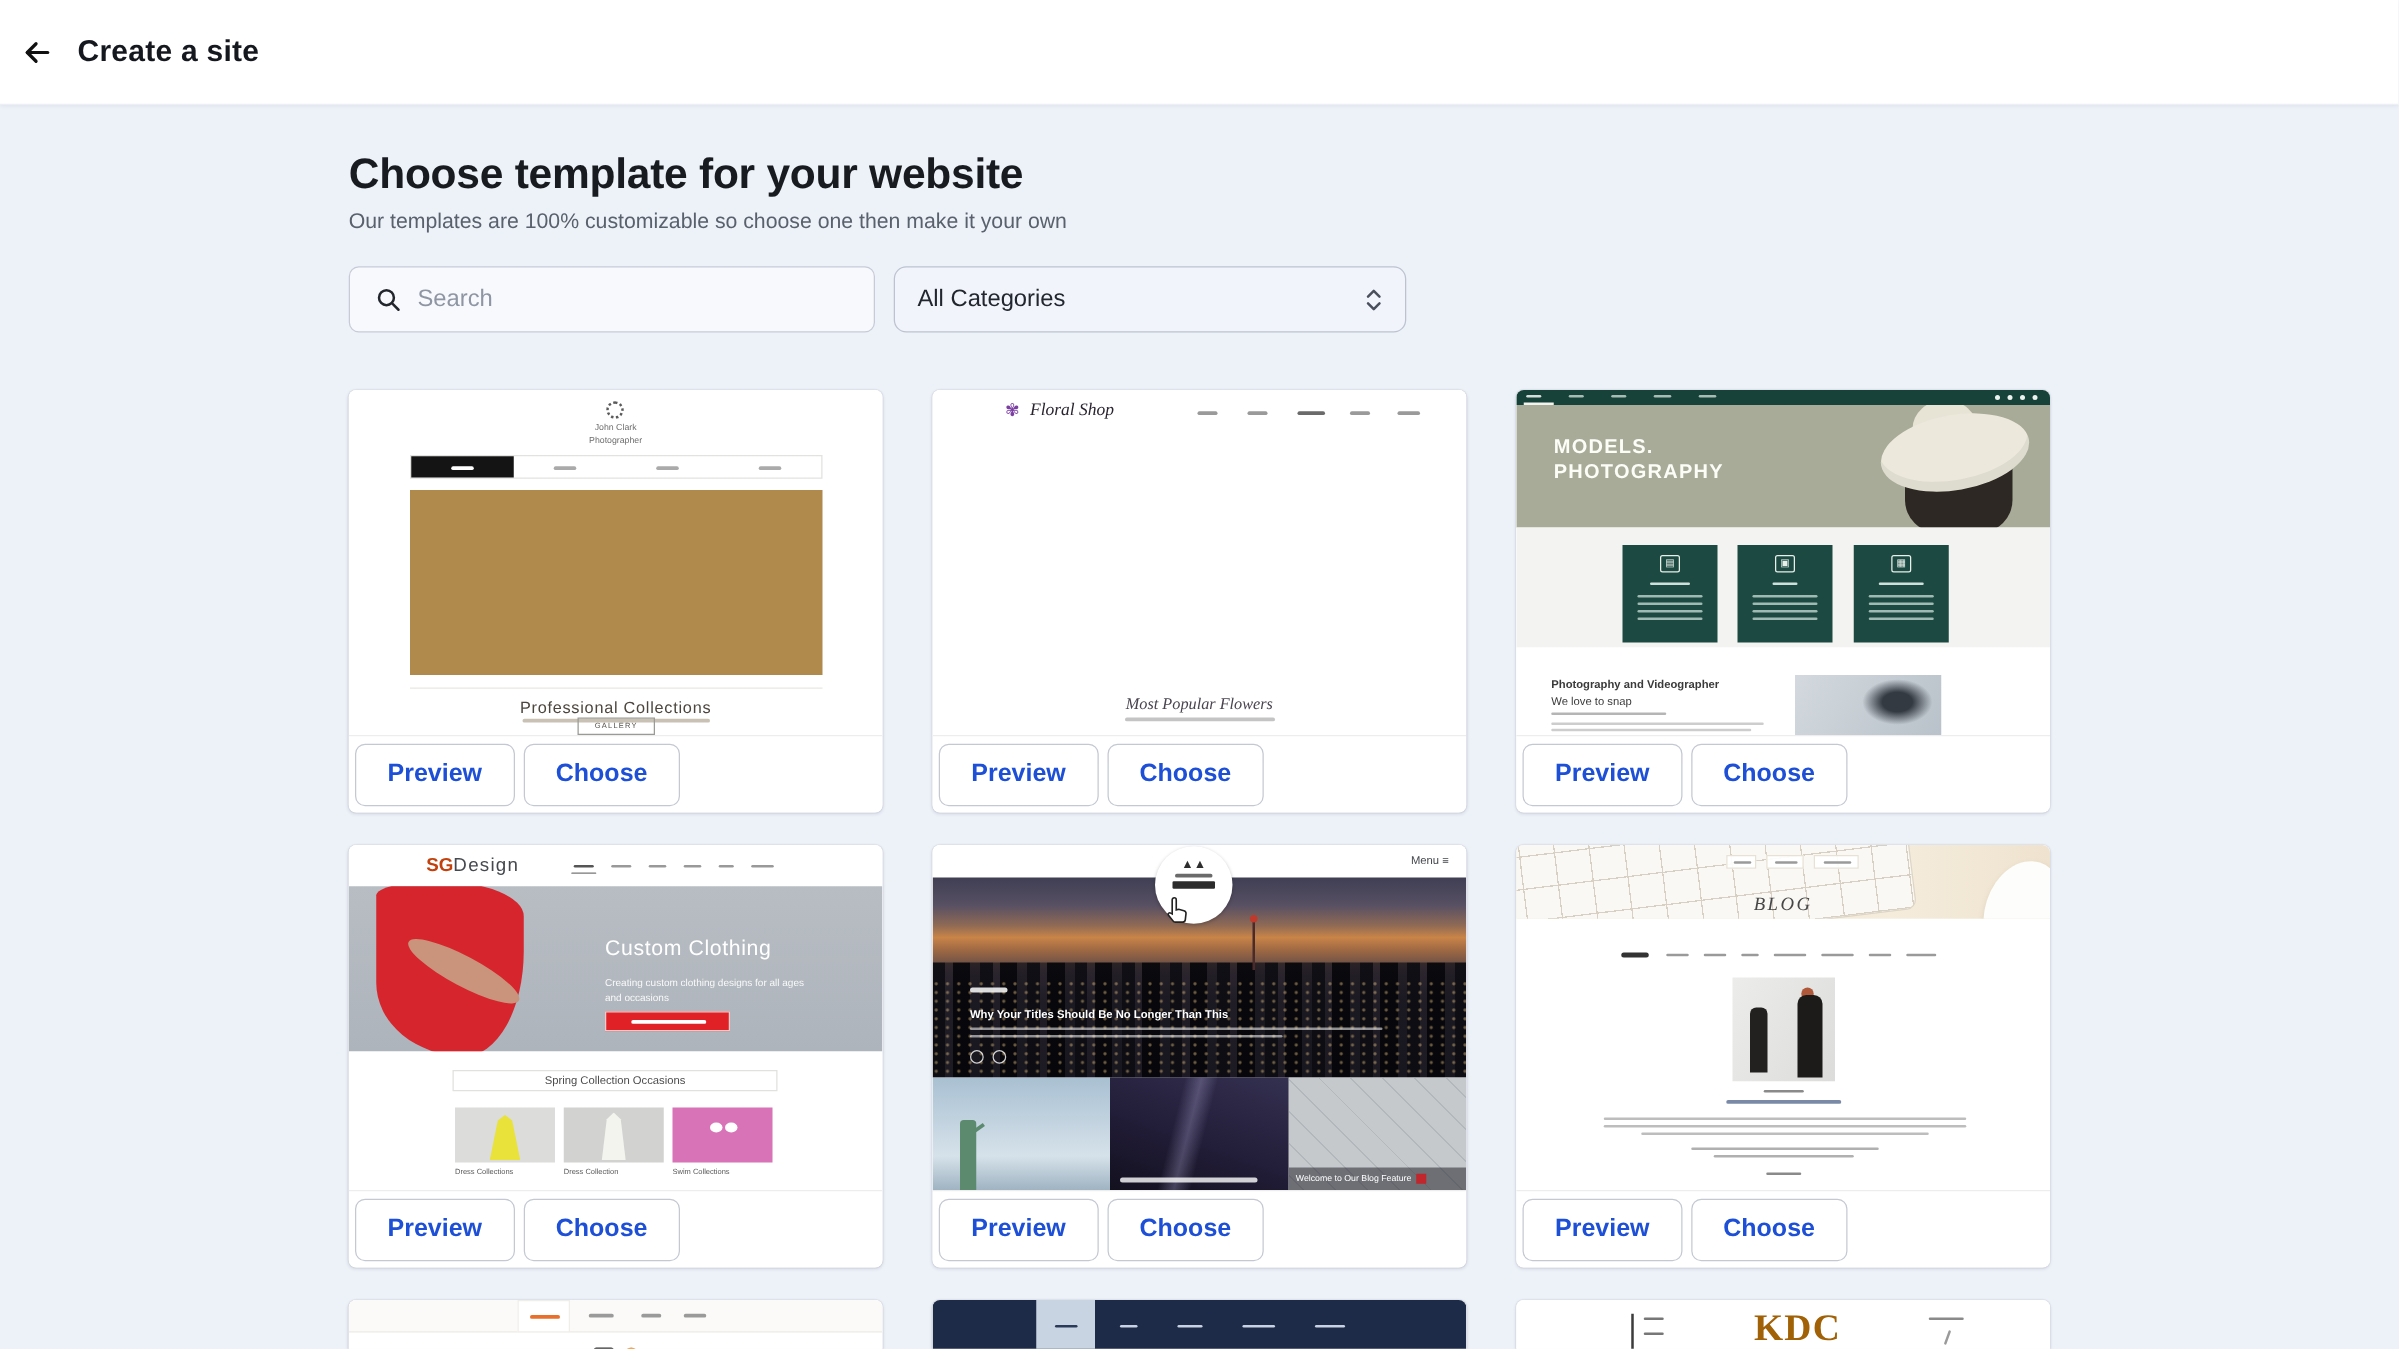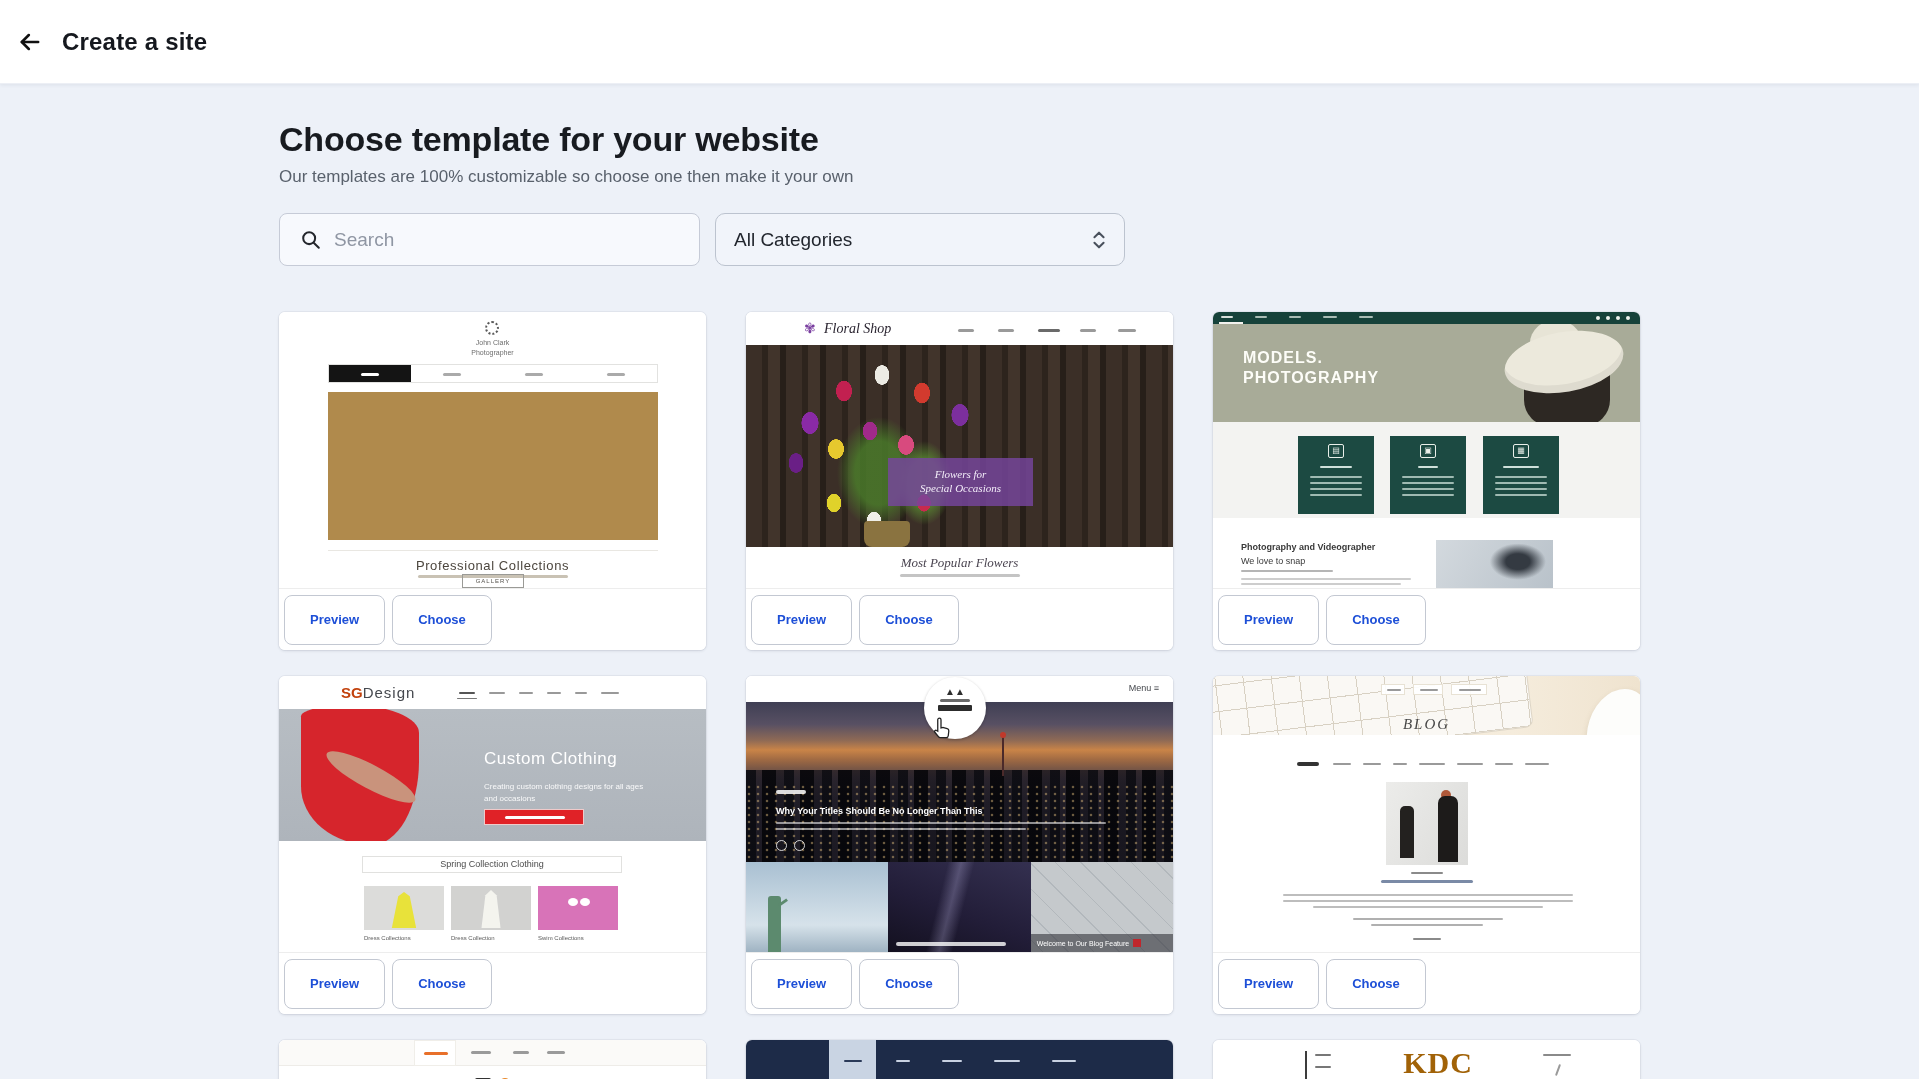--- a/index.html
+++ b/index.html
@@ -35,21 +35,21 @@
 
   
   .grid { margin-top:46px; display:grid; grid-template-columns:repeat(3,427px);
           column-gap:40px; grid-auto-rows:338px; row-gap:26px; }
   .tcard { background:#fff; border-radius:6px; overflow:hidden;
            box-shadow:0 1px 3px rgba(25,35,60,.12), 0 0 0 1px rgba(25,35,60,.04); }
   .thumb { position:relative; width:427px; height:276px; overflow:hidden; background:#fff; cursor:pointer; }
   .cfoot { position:relative; height:62px; background:#fff; border-top:1px solid #ededed;
            display:flex; align-items:center; gap:7px; padding-left:5px; }
   .btn { height:50px; padding:0 25px; background:#fff; border:1px solid #c3c8d2; border-radius:8px;
-         color:#1d4fd7; font-size:13px; font-weight:700; font-family:inherit; cursor:pointer; }
+         color:#1d4fd7; font-size:20px; font-weight:700; font-family:inherit; cursor:pointer; }
 
   .abs { position:absolute; }
 
   
   .p-ring { left:206px; top:9px; width:14px; height:14px; border:2px dotted #5a5a5a; border-radius:50%; }
   .p-name { left:0; right:0; top:27px; text-align:center; font-size:7px; color:#6d6d6d; }
   .p-role { left:0; right:0; top:37px; text-align:center; font-size:7px; color:#6d6d6d; }
   .p-nav { left:49px; top:52px; width:330px; height:19px; border:1px solid #e2e2e0; display:flex; }
   .p-nav > div { flex:1; position:relative; }
   .p-nav > div:first-child { background:#141414; }
@@ -271,28 +271,20 @@
     <article class="tcard">
       <div class="thumb">
         <div class="abs f-head"></div>
         <div class="abs f-flower">✾</div>
         <div class="abs f-brand">Floral Shop</div>
         <i class="sk" style="left:212px;top:17px;width:16px;height:3px;background:#9a9a9a;"></i>
         <i class="sk" style="left:252px;top:17px;width:16px;height:3px;background:#9a9a9a;"></i>
         <i class="sk" style="left:292px;top:17px;width:22px;height:3px;background:#6a6a6a;"></i>
         <i class="sk" style="left:334px;top:17px;width:16px;height:3px;background:#9a9a9a;"></i>
         <i class="sk" style="left:372px;top:17px;width:18px;height:3px;background:#9a9a9a;"></i>
-        <div class="abs f-hero">
-          <div class="abs f-bouquet"></div>
-          <div class="abs f-vase"></div>
-          <div class="abs f-box">
-            <span>Flowers for</span>
-            <span>Special Occasions</span>
-          </div>
-        </div>
         <div class="abs f-title">Most Popular Flowers</div>
         <i class="sk" style="left:154px;top:262px;width:120px;height:3px;background:#c4c4c4;"></i>
       </div>
       <div class="cfoot">
         <button class="btn">Preview</button>
         <button class="btn">Choose</button>
       </div>
     </article>
 
     <article class="tcard">
@@ -376,21 +368,21 @@
           <div class="abs g-arm"></div>
           <div class="abs g-title">Custom Clothing</div>
           <div class="abs g-sub">
             <div>Creating custom clothing designs for all ages</div>
             <div>and occasions</div>
           </div>
           <div class="abs g-btn">
             <i class="sk" style="left:20px;top:6px;width:60px;height:3px;background:#fff;"></i>
           </div>
         </div>
-        <div class="abs g-banner">Spring Collection Clothing</div>
+        <div class="abs g-banner">Spring Collection Occasions</div>
         <div class="abs g-prod g-p1" style="left:85px;">
             <div class="abs g-yellow"></div>
           </div>
         <div class="abs g-prod g-p2" style="left:172px;">
             <div class="abs g-white"></div>
           </div>
         <div class="abs g-prod g-p3" style="left:259px;">
             <div class="abs g-bikini1"></div>
             <div class="abs g-bikini2"></div>
           </div>

